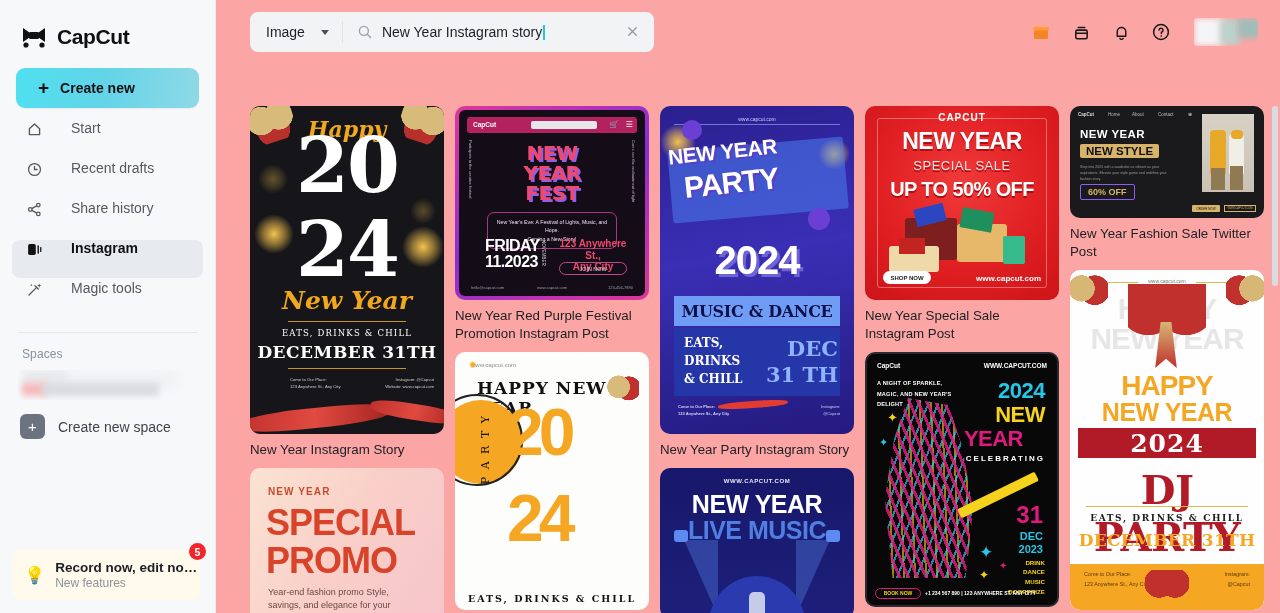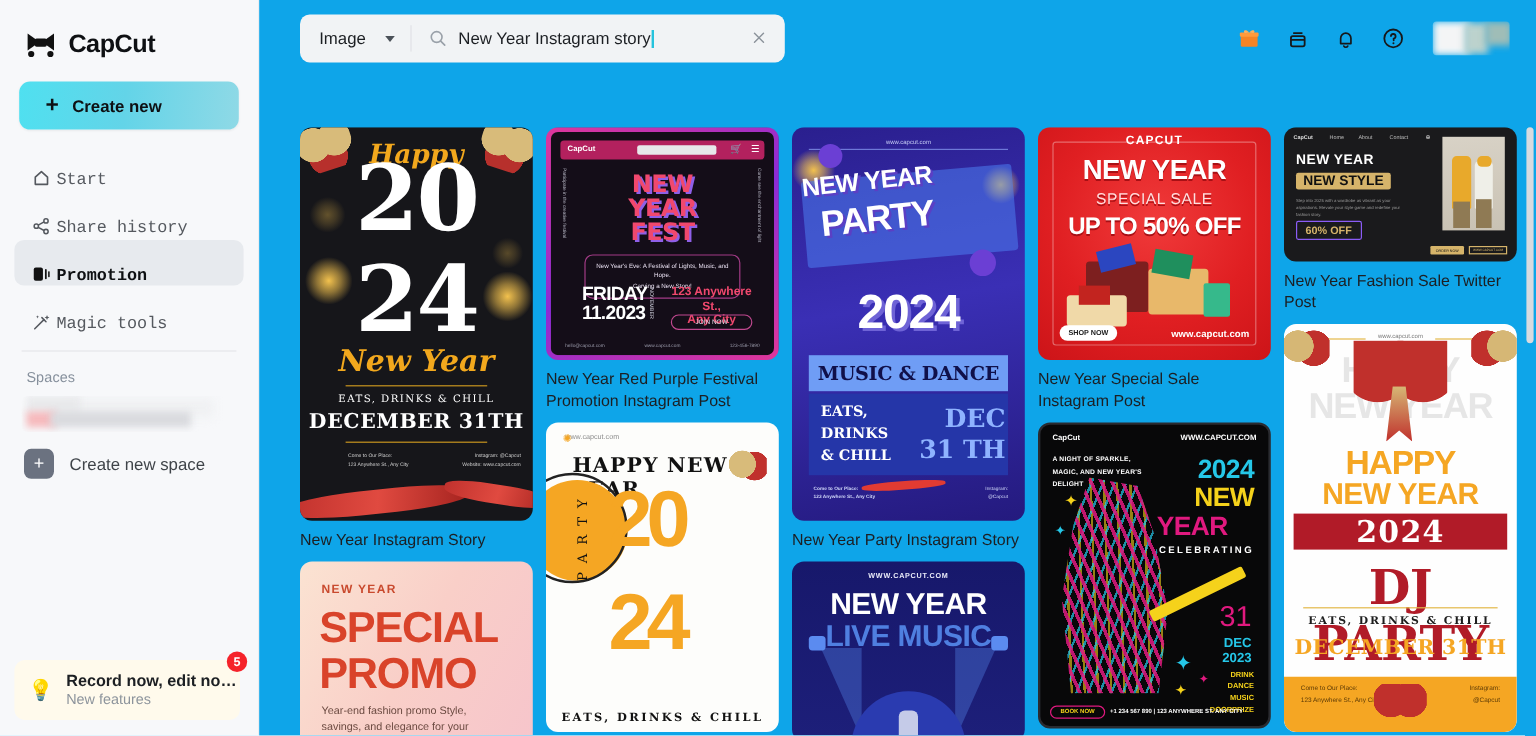--- a/index.html
+++ b/index.html
@@ -29,22 +29,22 @@
     margin: 12px 16px 0 16px; height: 40px; border-radius: 9px;
     background: linear-gradient(96deg,#4fe0f0 0%, #63d4e8 48%, #8fd9e6 100%);
     display: flex; align-items: center; gap: 11px; padding-left: 22px;
     cursor: pointer; box-shadow: 0 1px 2px rgba(0,0,0,.06);
   }
   .create-new .plus { font-size: 19px; font-weight: 700; color: #0e1013; line-height: 1; margin-top: -2px;}
   .create-new .lbl { font-size: 14px; font-weight: 700; color: #0e1013; }
 
   .nav { margin-top: 12px; padding: 0 12px; display: flex; flex-direction: column; gap: 2px; }
   .nav-item {
-    height: 38px; border-radius: 8px; display: flex; align-items: flex-end; gap: 3px;
-    padding-left: 13px; cursor: pointer; color: #55595f; font-size: 14px; font-family: Liberation Mono, monospace;
+    height: 38px; border-radius: 8px; display: flex; align-items: flex-start; gap: 27px;
+    padding-left: 13px; cursor: pointer; color: #55595f; font-size: 14px;
   }
   .nav-item.active { background: #e7eaee; color: #0e1013; font-weight: 600; }
   .nav-item .ico { width: 19px; height: 19px; display: flex; align-items: center; justify-content: center; flex: 0 0 19px;}
   .nav-item .ico svg { display:block; }
 
   .divider { height: 1px; background: #e5e7ea; margin: 14px 18px 0 18px; }
 
   .spaces-label { font-size: 12px; color: #86909c; padding: 14px 0 0 22px; letter-spacing: .1px;}
   .space-blur { margin: 9px 18px 0 18px; height: 30px; position: relative; border-radius: 5px; overflow: hidden; }
   .sb1 { position:absolute; left:4px; top:0; width:45px; height:16px; background:#e9eaec; filter: blur(3px); }
@@ -66,21 +66,21 @@
   .promo-txt { display: flex; flex-direction: column; gap: 1px; overflow:hidden; }
   .promo-t1 { font-size: 13.5px; font-weight: 700; color: #1c1f23; white-space: nowrap; }
   .promo-t2 { font-size: 12px; color: #8d949c; }
   .promo-badge {
     position: absolute; right: -6px; top: -7px; width: 17px; height: 17px; border-radius: 50%;
     background: #f5232a; color: #fff; font-size: 10.5px; font-weight: 700;
     display: flex; align-items: center; justify-content: center;
   }
 
   
-  .main { flex: 1; height: 613px; position: relative; background:#0ea5e9; overflow:hidden; }
+  .main { flex: 1; height: 613px; position: relative; background:#fca5a5; overflow:hidden; }
 
   .topbar { height: 64px; display: flex; align-items: center; padding: 0 18px 0 34px; }
   .searchwrap {
     width: 404px; height: 40px; background: #f1f3f5; border-radius: 8px;
     display: flex; align-items: center; position: relative;
   }
   .kind {
     display: flex; align-items: center; gap: 16px; padding: 0 13px 0 16px; height: 22px;
     border-right: 1px solid #dfe2e6; cursor: pointer;
   }
@@ -180,37 +180,46 @@
         <span class="ico">
           <svg width="17" height="17" viewBox="0 0 20 20" fill="none" stroke="#55595f" stroke-width="1.6">
             <path d="M4 9 L10 3.5 L16 9 V16 H4 Z" stroke-linejoin="round"></path>
             </svg>
         </span>
         <span>Start</span>
       </div>
       <div class="nav-item">
         <span class="ico">
           <svg width="17" height="17" viewBox="0 0 20 20" fill="none" stroke="#55595f" stroke-width="1.5">
+            <circle cx="10" cy="10" r="7"></circle>
+              <path d="M10 6.2 V10 H13" stroke-linecap="round"></path>
+            </svg>
+        </span>
+        <span>Recent drafts</span>
+      </div>
+      <div class="nav-item">
+        <span class="ico">
+          <svg width="17" height="17" viewBox="0 0 20 20" fill="none" stroke="#55595f" stroke-width="1.5">
             <circle cx="14.5" cy="4.8" r="2.1"></circle>
               <circle cx="5" cy="10" r="2.1"></circle>
               <circle cx="14.5" cy="15.2" r="2.1"></circle>
             <path d="M6.9 8.9 L12.6 5.8 M6.9 11.1 L12.6 14.2"></path>
             </svg>
         </span>
         <span>Share history</span>
       </div>
       <div class="nav-item active">
         <span class="ico">
           <svg width="17" height="17" viewBox="0 0 20 20">
             <rect x="2.5" y="3.5" width="9" height="13" rx="2" fill="#111"></rect>
             <rect x="13.5" y="5" width="1.7" height="10" rx=".8" fill="#111"></rect>
             <rect x="16.6" y="7" width="1.5" height="6" rx=".7" fill="#111"></rect>
             </svg>
         </span>
-        <span>Promotion</span>
+        <span>Instagram</span>
       </div>
       <div class="nav-item">
         <span class="ico">
           <svg width="17" height="17" viewBox="0 0 20 20" fill="none" stroke="#55595f" stroke-width="1.5">
             <path d="M3.5 16.5 L12.5 7.5" stroke-linecap="round"></path>
             <path d="M10.5 5.5 L14.5 9.5" stroke-linecap="round"></path>
             <path d="M15.5 3 l.7 1.7 1.7.7 -1.7.7 -.7 1.7 -.7-1.7 -1.7-.7 1.7-.7z" fill="#55595f" stroke="none"></path>
             <path d="M6.2 3.2 l.45 1.1 1.1.45 -1.1.45 -.45 1.1 -.45-1.1 -1.1-.45 1.1-.45z" fill="#55595f" stroke="none"></path>
             </svg>
         </span>
@@ -486,21 +495,21 @@
                     repeating-linear-gradient(66deg, rgba(224,25,127,.85) 0 3px, transparent 3px 8px),
                     repeating-linear-gradient(112deg, rgba(37,199,232,.7) 0 2px, transparent 2px 9px),
                     repeating-linear-gradient(88deg, rgba(245,210,27,.6) 0 2px, transparent 2px 11px);
                     clip-path: polygon(28% 0,70% 4%,84% 26%,96% 62%,88% 100%,12% 100%,4% 56%,14% 22%);"></span>
             <span class="abs" style="left:88px;top:136px;width:86px;height:10px;background:#f5d21b;transform:rotate(-26deg);border-radius:2px"></span>
             <span class="abs" style="left:20px;top:56px;color:#f5d21b;font-size:13px">✦</span>
             <span class="abs" style="left:12px;top:82px;color:#25c7e8;font-size:11px">✦</span>
             <span class="abs" style="left:112px;top:188px;color:#25c7e8;font-size:17px">✦</span>
             <span class="abs" style="left:132px;top:206px;color:#e0197f;font-size:10px">✦</span>
             <span class="abs" style="left:112px;top:214px;color:#f5d21b;font-size:12px">✦</span>
-            <span class="abs" style="right:14px;top:150px;color:#e0197f;font-size:24px;font-weight:400;line-height:.95">31</span>
+            <span class="abs" style="right:14px;top:150px;color:#e0197f;font-size:24px;font-weight:700;line-height:.95">31</span>
             <span class="abs" style="right:14px;top:176px;color:#25c7e8;font-size:11px;font-weight:800;line-height:1.2;text-align:right">
               <span>DEC</span><br>
               <span>2023</span>
             </span>
             <span class="abs" style="right:12px;top:204px;color:#f5d21b;font-size:6.2px;font-weight:800;line-height:1.55;text-align:right">
               <span>DRINK</span><br>
               <span>DANCE</span><br>
               <span>MUSIC</span><br>
               <span>DOORPRIZE</span>
             </span>

